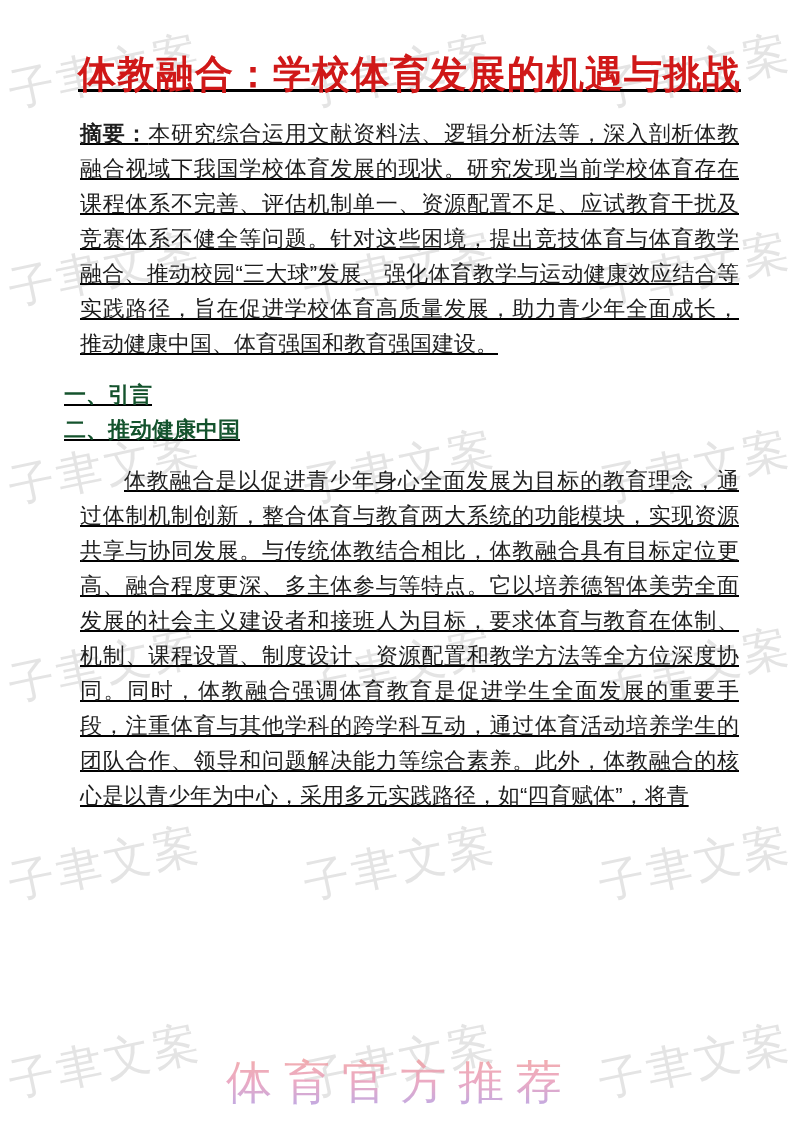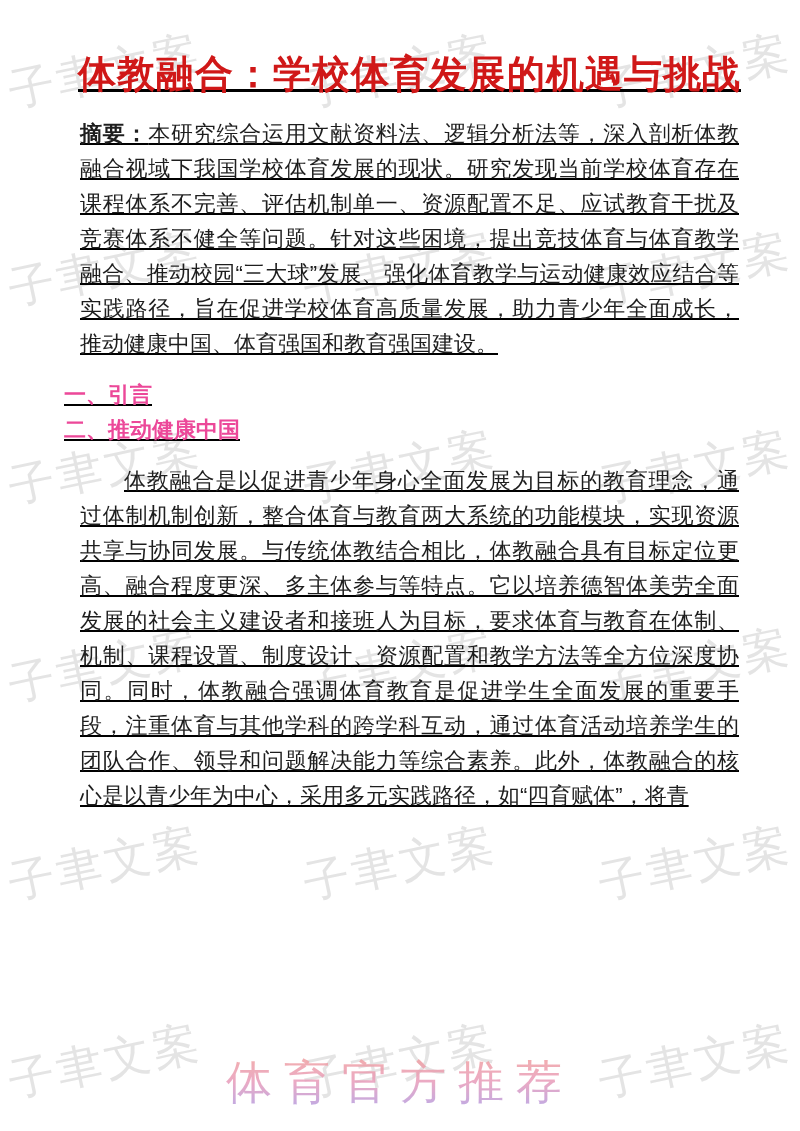--- a/index.html
+++ b/index.html
@@ -56,21 +56,21 @@
     margin: 16px;
     text-align: justify;
     text-align-last: left;
   }
   .lead-label { font-weight: 700; }
   .sec-heading {
     margin: 0;
     font-size: 22px;
     line-height: 35px;
     font-weight: 700;
-    color: #ec4899;
+    color: #14532d;
   }
   .indent { text-indent: 2em; }
 
   
   .stamp {
     position: absolute;
     left: 0;
     right: 0;
     top: 1052px;
     z-index: 2;

